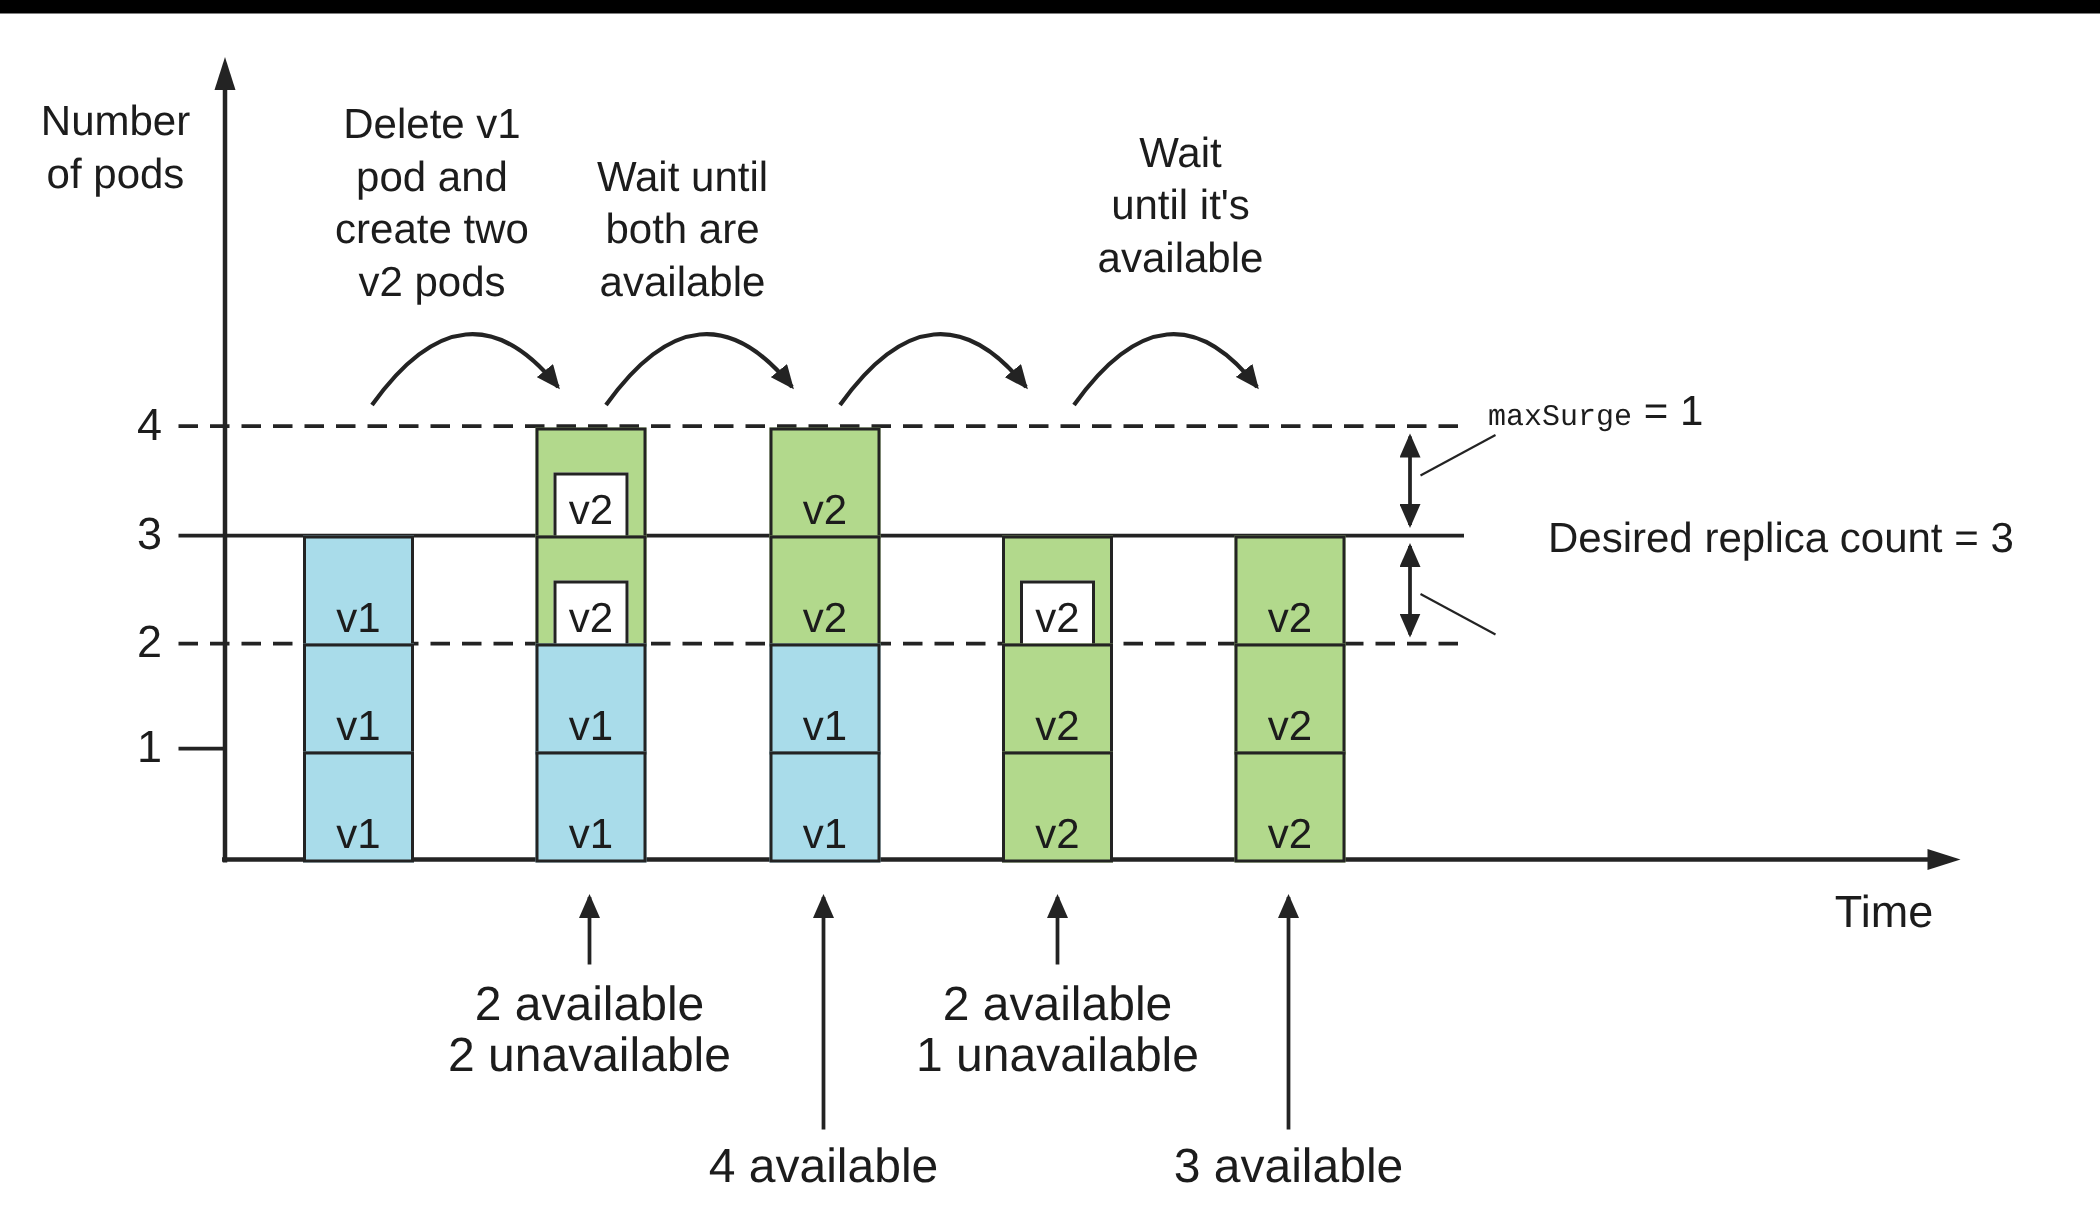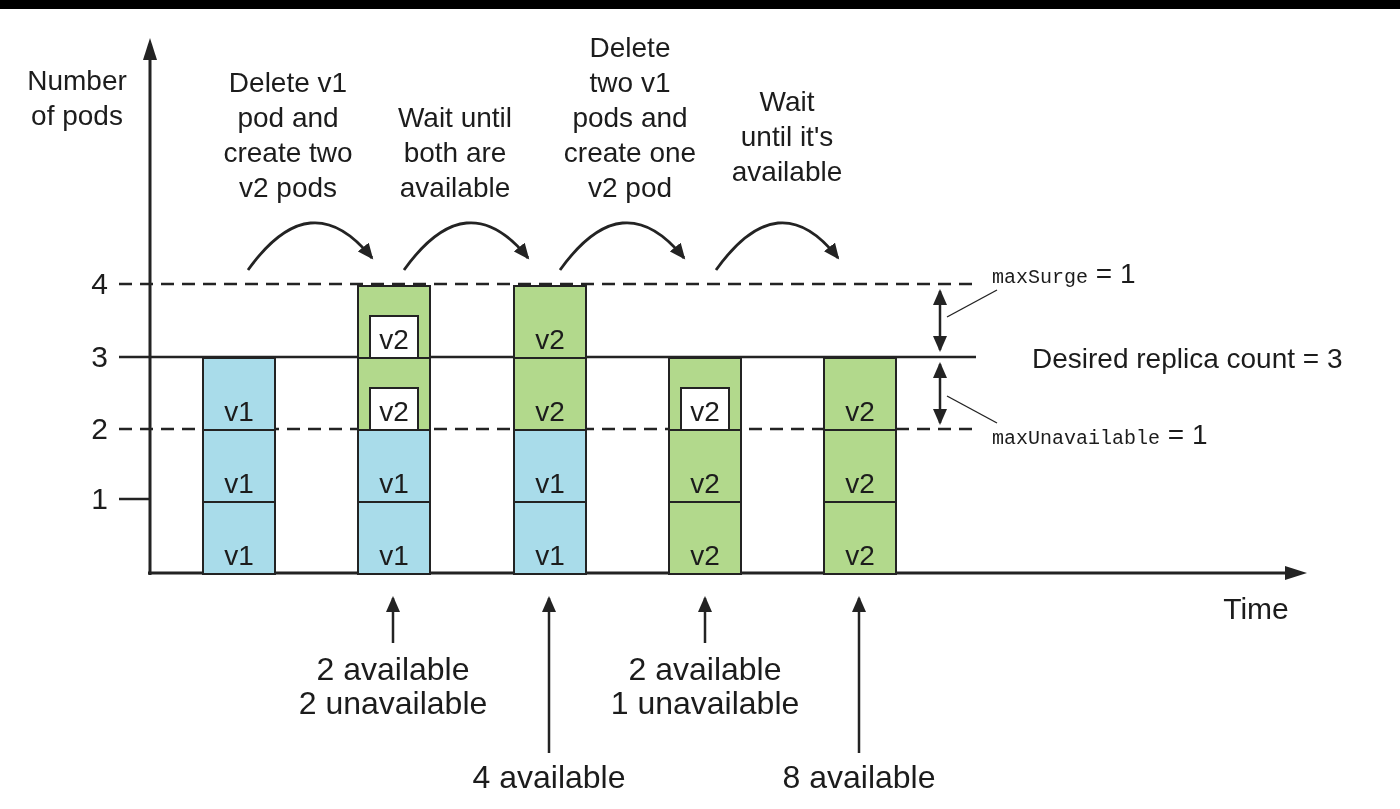--- a/index.html
+++ b/index.html
@@ -181,32 +181,26 @@
   <div class="ytick" style="top:481px;">1</div>
   <div class="time-label">Time</div>
 
   <div class="step-label" style="left:188px;top:65px;">Delete v1
 pod and
 create two
 v2 pods</div>
   <div class="step-label" style="left:355px;top:100px;">Wait until
 both are
 available</div>
-  <div class="step-label" style="left:530px;top:30px;">Delete
-two v1
-pods and
-create one
-v2 pod</div>
   <div class="step-label" style="left:687px;top:84px;">Wait
 until it's
 available</div>
 
   <div class="ref-label" style="top:258px;"><span class="code">maxSurge</span><span> = 1</span></div>
   <div class="ref-label" style="top:343px;margin-left:40px;">Desired replica count = 3</div>
-  <div class="ref-label" style="top:419px;"><span class="code">maxUnavailable</span><span> = 1</span></div>
 
   <div class="note" style="left:273px;top:652px;">2 available
 2 unavailable</div>
   <div class="note" style="left:429px;top:760px;">4 available</div>
   <div class="note" style="left:585px;top:652px;">2 available
 1 unavailable</div>
-  <div class="note" style="left:739px;top:760px;">8 available</div>
+  <div class="note" style="left:739px;top:760px;">3 available</div>
 </div>
 
 </body></html>

